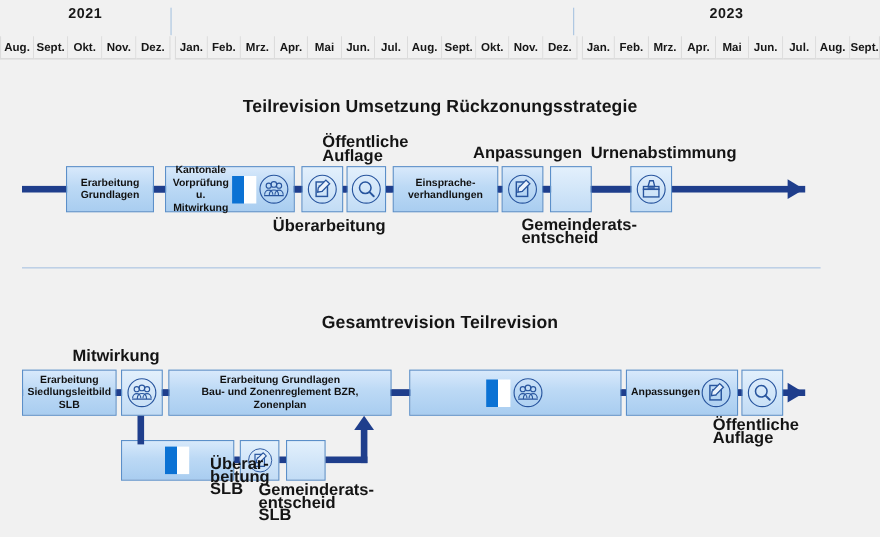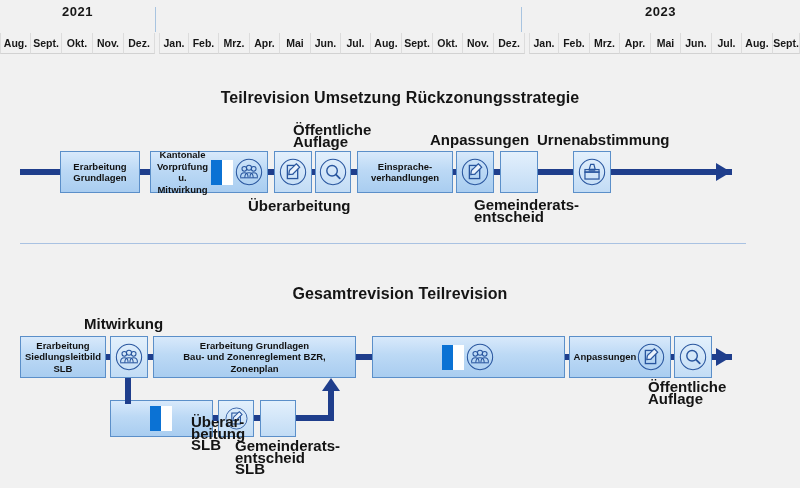--- a/index.html
+++ b/index.html
@@ -374,21 +374,21 @@
           <path d="M19.5 7.2l3.6 3.6-7.4 7.4-4.2.6.6-4.2z" fill="#eaf2fc" stroke="#28559e" stroke-width="1.3"></path>
         </svg>
       </span>
     </div>
     <div class="pbox lite icononly" style="left: 260px; top: 400px; width: 36px; height: 37px;"></div>
     <div class="nub" style="left: 106px; top: 354px; width: 4px;"></div>
     <div class="nub" style="left: 148px; top: 354px; width: 5px;"></div>
     <div class="nub" style="left: 356px; top: 354px; width: 16px;"></div>
     <div class="nub" style="left: 565px; top: 354px; width: 4px;"></div>
     <div class="nub" style="left: 671px; top: 354px; width: 3px;"></div>
-    <div class="callout" style="left: 84px; top: 318px; width: 90px;">Mitwirkung</div>
+    <div class="callout" style="left: 66px; top: 318px; width: 90px;">Mitwirkung</div>
     <div class="callout" style="left: 648px; top: 381px; width: 90px;">Öffentliche<br>Auflage</div>
     <div class="callout" style="left: 191px; top: 416px; width: 90px;">Überar-<br>beitung<br>SLB</div>
     <div class="callout" style="left: 235px; top: 440px; width: 100px;">Gemeinderats-<br>entscheid SLB</div>
     <div class="conn" style="left: 125px; top: 378px; width: 6px; height: 26px;"></div>
     <div class="conn" style="left: 213px; top: 415px; width: 5px; height: 6px;"></div>
     <div class="conn" style="left: 254px; top: 415px; width: 6px; height: 6px;"></div>
     <div class="conn" style="left: 296px; top: 415px; width: 38px; height: 6px;"></div>
     <div class="conn" style="left: 328px; top: 390px; width: 6px; height: 31px;"></div>
     <div class="conn-arrow-up" style="left: 322px; top: 378px;"></div>
   </div>

